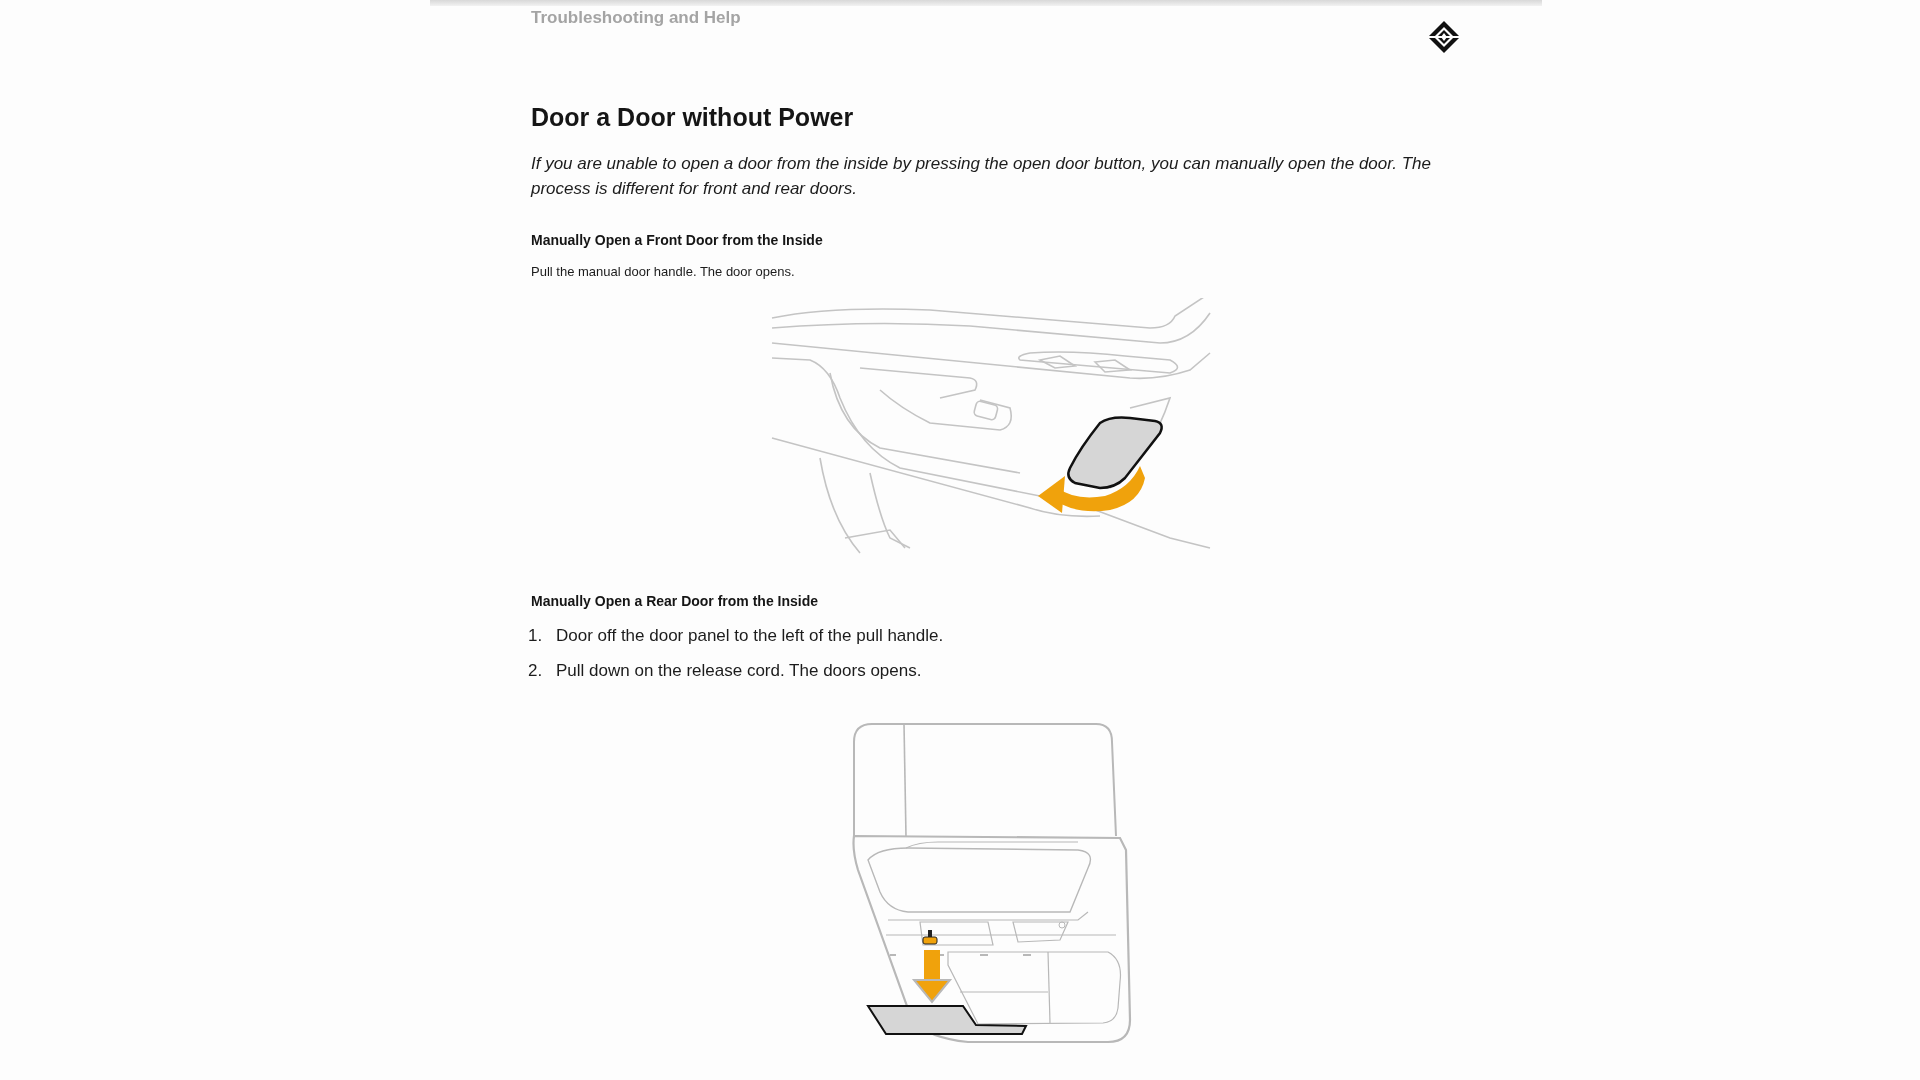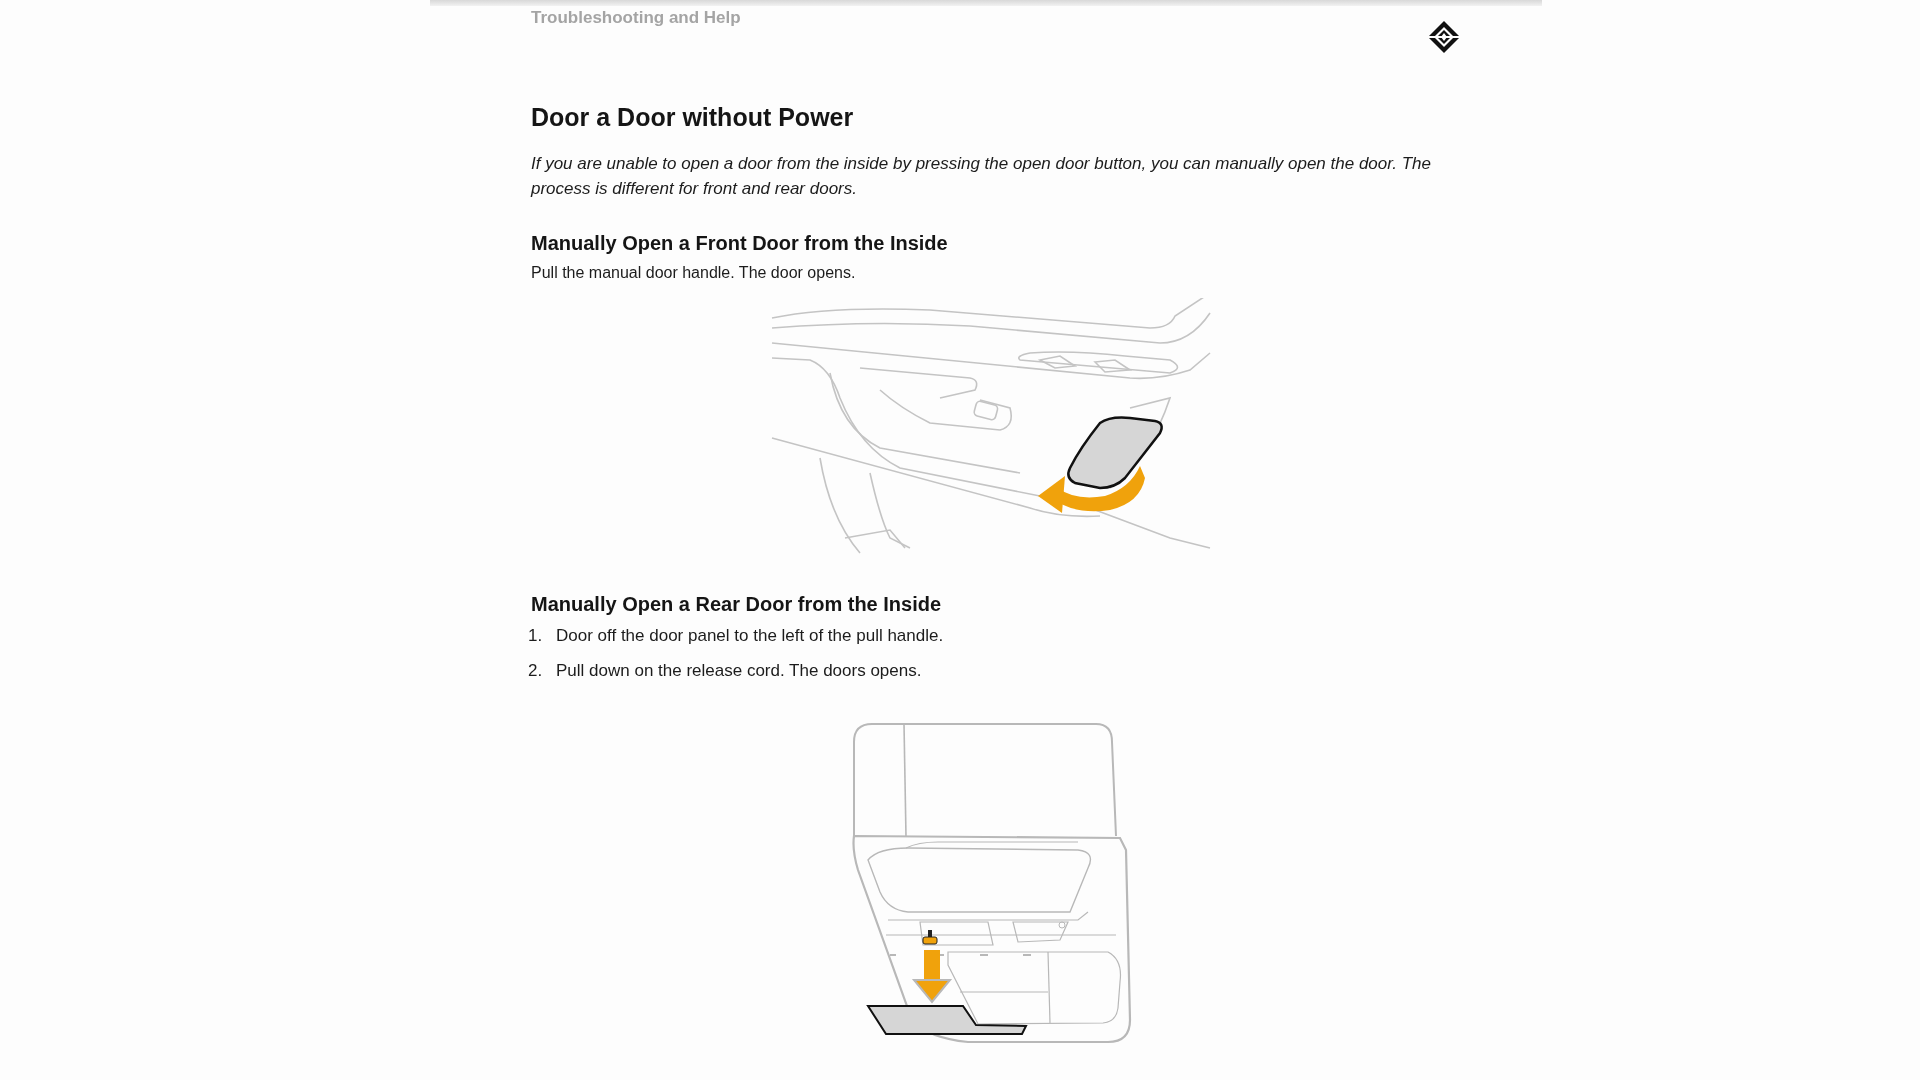--- a/index.html
+++ b/index.html
@@ -4,22 +4,22 @@
 <style>
   html, body { margin:0; padding:0; }
   body { width:1920px; height:1080px; background:#fdfdfd; position:relative; overflow:hidden;
          font-family:"Liberation Sans", "DejaVu Sans", sans-serif; color:#1c1c1c; }
   .topbar { position:absolute; left:430px; top:0; width:1112px; height:6px;
             background:linear-gradient(#d8d8d8,#f2f2f2); }
   .running-head { position:absolute; left:531px; top:8px; font-size:17px; font-weight:bold; color:#a4a4a4; }
   .logo { position:absolute; left:1427px; top:20px; width:34px; height:34px; }
   .title { position:absolute; left:531px; top:103px; font-size:25px; font-weight:bold; color:#151515; margin:0; }
   .intro { position:absolute; left:531px; top:151px; width:920px; font-size:17px; line-height:25px; margin:0;font-style:italic; }
-  .h2 { position:absolute; left:531px; font-size:20px; font-weight:bold; margin:0; color:#151515; }
-  .p { position:absolute; left:531px; font-size:16px; margin:0; }
+  .h2 { position:absolute; left:531px; font-size:14px; font-weight:bold; margin:0; color:#151515; }
+  .p { position:absolute; left:531px; font-size:13px; margin:0; }
   .ol { position:absolute; left:528px; margin:0; padding:0; list-style:none; font-size:17px; }
   .ol li { position:relative; padding-left:28px; height:35px; line-height:22px; }
   .ol li .num { position:absolute; left:0; top:0; }
   .fig { position:absolute; }
 </style>
 </head>
 <body>
 
 <div class="topbar"></div>
 

